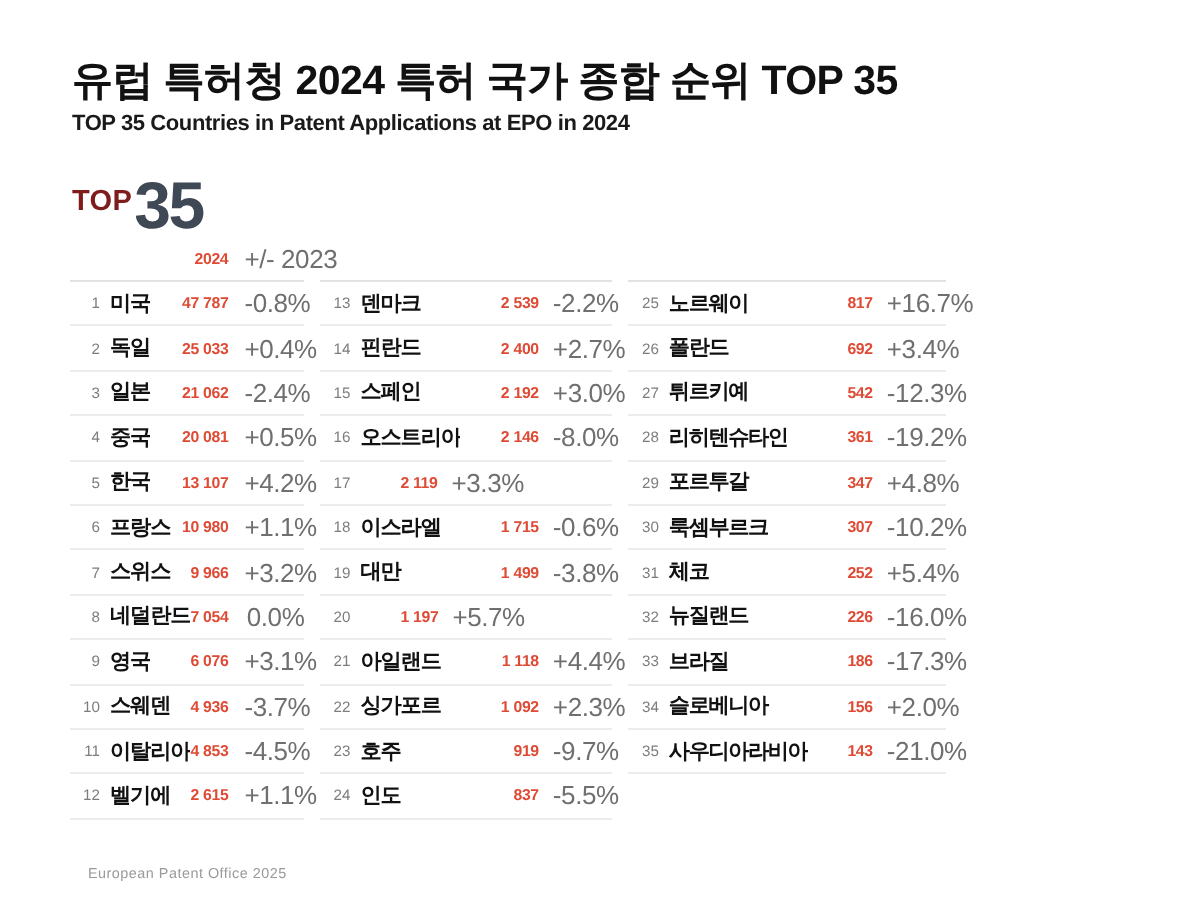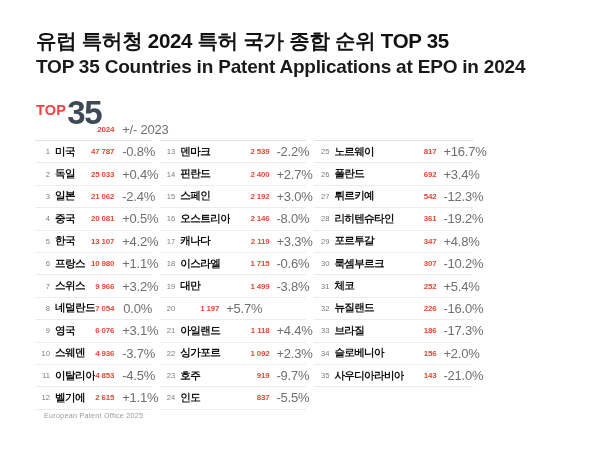--- a/index.html
+++ b/index.html
@@ -32,21 +32,21 @@
   .title-ko {
     font-size: 20.5px;
     font-weight: bold;
     letter-spacing: -0.3px;
     color: #111111;
     line-height: 1.18;
     white-space: nowrap;
   }
   .title-en {
     margin-top: 3px;
-    font-size: 19px;
+    font-size: 11px;
     font-weight: bold;
     letter-spacing: -0.2px;
     color: #1a1a1a;
     line-height: 1.2;
     white-space: nowrap;
   }
 
   
   .badge {
     margin: 17px 0 0 36px;
@@ -54,21 +54,21 @@
     align-items: flex-end;
     line-height: 1;
     color: #4a5464;
   }
   .badge-top {
     font-size: 14.5px;
     font-weight: bold;
     letter-spacing: 0.2px;
     position: relative;
     top: -11px;
-    color: #ef4444;
+    color: #7f1d1d;
   }
   .badge-num {
     font-size: 33px;
     font-weight: bold;
     letter-spacing: -1.2px;
     color: #3f4855;
     margin-left: 1px;
   }
 
   
@@ -169,21 +169,21 @@
   .col-head-blank {
     height: 15px;
     padding-bottom: 3px;
     border-bottom: 1px solid #e2e2e2;
   }
 
   
   .footer {
     position: absolute;
     left: 44px;
-    top: 411px;
+    top: 432px;
     font-size: 7.2px;
     color: #9a9a9a;
     letter-spacing: 0.25px;
   }
 </style>
 </head>
 <body>
 
 <div class="page">
 
@@ -304,21 +304,20 @@
             <span class="delta">+3.0%</span>
           </div>
           <div class="row">
             <span class="rank">16</span>
             <span class="name">오스트리아</span>
             <span class="val">2 146</span>
             <span class="delta">-8.0%</span>
           </div>
           <div class="row">
             <span class="rank">17</span>
-            <span class="name">캐나다</span>
             <span class="val">2 119</span>
             <span class="delta">+3.3%</span>
           </div>
           <div class="row">
             <span class="rank">18</span>
             <span class="name">이스라엘</span>
             <span class="val">1 715</span>
             <span class="delta">-0.6%</span>
           </div>
           <div class="row">

